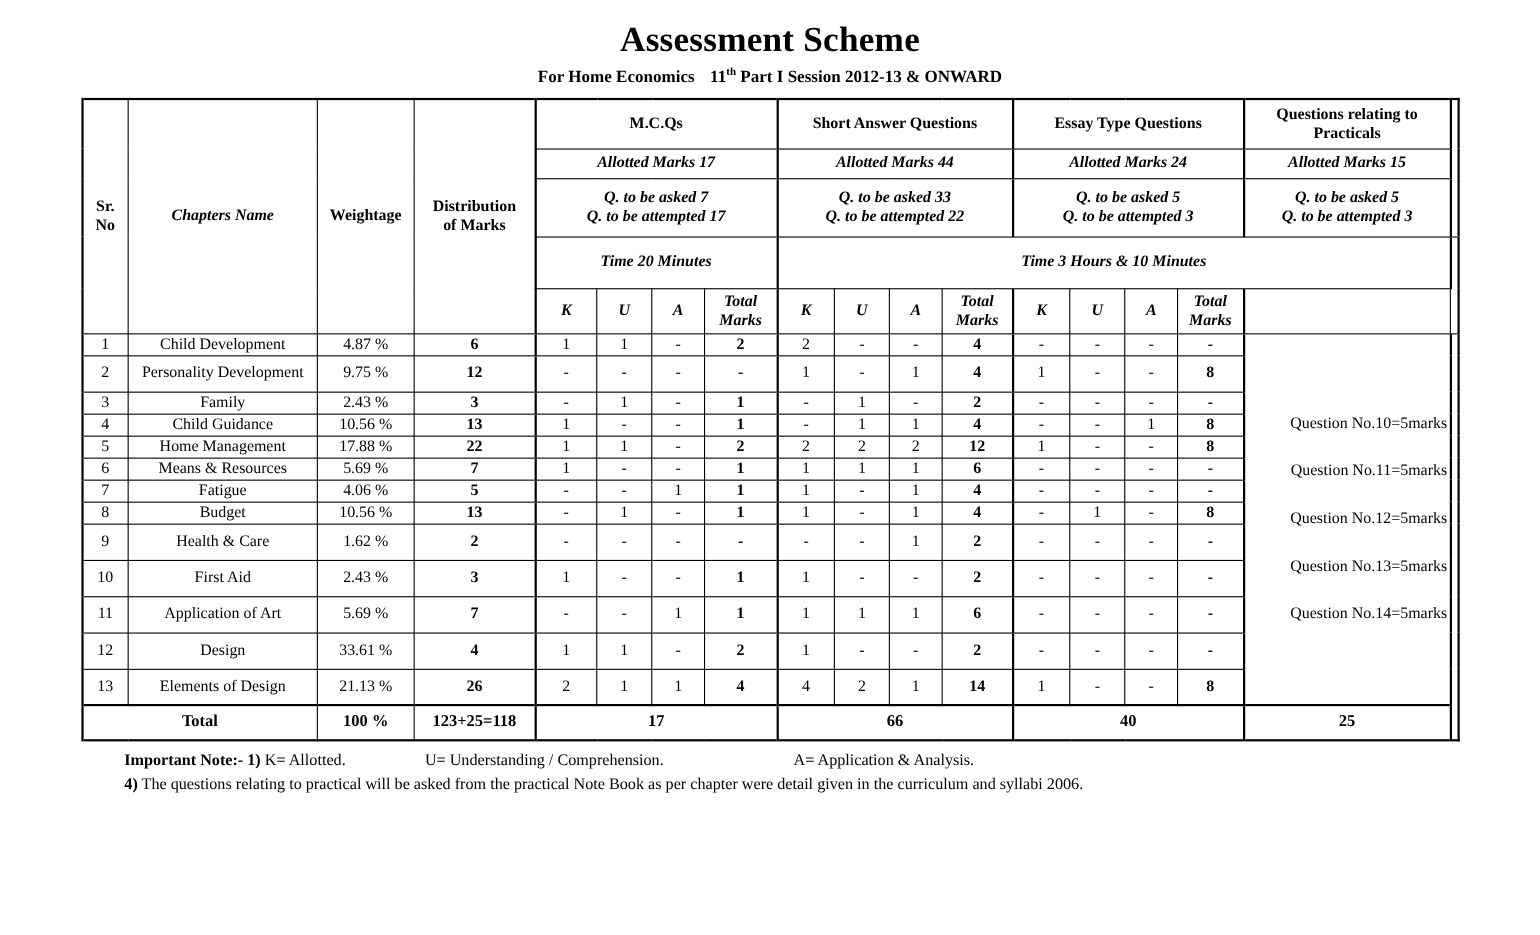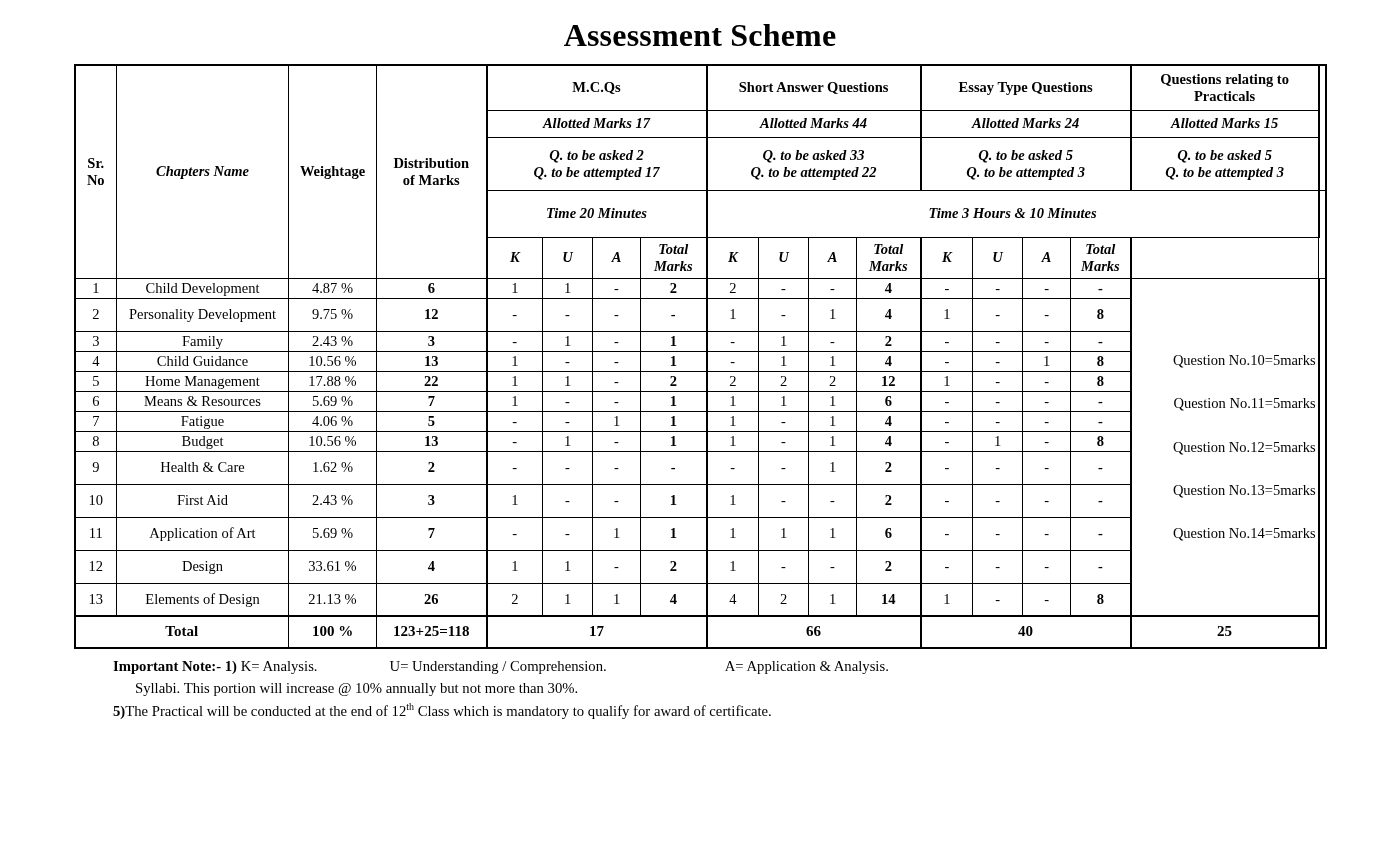--- a/index.html
+++ b/index.html
@@ -147,20 +147,24 @@
   .tabgap1 { display: inline-block; width: 72px; }
   .tabgap2 { display: inline-block; width: 118px; }
 </style>
 </head>
 <body>
 
 <div class="page">
 
   <div class="title-block">
     <div class="doc-title">Assessment Scheme</div>
+    <div class="subtitle-1">
+      <span>For  Home Economics</span><span class="gapsm"></span><span>11</span><span class="sup">th</span>
+      <span>Part I Session 2012-13 &amp; ONWARD</span>
+    </div>
   </div>
 
   <div class="table-wrap">
     <table class="scheme">
       <colgroup>
         <col style="width:42px">
         <col style="width:172px">
         <col style="width:88px">
         <col style="width:110px">
         <col style="width:56px">
@@ -201,21 +205,21 @@
 
       <tr>
         <td class="h-ital br" colspan="4" style="height:26px">Allotted Marks  17</td>
         <td class="h-ital br" colspan="4">Allotted Marks 44</td>
         <td class="h-ital br" colspan="4">Allotted Marks 24</td>
         <td class="h-ital br">Allotted Marks 15</td>
       </tr>
 
       <tr>
         <td class="h-ital-lg br" colspan="4" style="height:52px">
-          <div class="q-line">Q. to be asked 2</div>
+          <div class="q-line">Q. to be asked 7</div>
           <div class="q-line">Q. to be attempted 17</div>
         </td>
         <td class="h-ital-lg br" colspan="4">
           <div class="q-line">Q. to be asked     33</div>
           <div class="q-line">Q. to be attempted  22</div>
         </td>
         <td class="h-ital-lg br" colspan="4">
           <div class="q-line">Q. to be asked 5</div>
           <div class="q-line">Q. to be attempted 3</div>
         </td>
@@ -513,24 +517,22 @@
         <td class="bt br">25</td>
       </tr>
     </tbody>
       </table>
   </div>
 
   <div class="notes">
     <div class="note-line">
       <span class="n-bold">Important Note:-</span>
       <span class="note-num">1)</span>
-      <span>K= Analysis.</span><span class="tabgap1"></span><span>U= Understanding / Comprehension.</span><span class="tabgap2"></span><span>A= Application &amp; Analysis.</span>
-    </div>
-    <div class="note-line note-indent">
-      <span>Syllabi. This portion will increase @ 10% annually but not more than 30%.</span>
+      <span>K= Allotted.</span><span class="tabgap1"></span><span>U= Understanding / Comprehension.</span><span class="tabgap2"></span><span>A= Application &amp; Analysis.</span>
     </div>
     <div class="note-line">
-      <span class="note-num">5)</span><span>The Practical will be conducted at the end of 12</span><span class="sup">th</span><span> Class which is mandatory to qualify for award of certificate.</span>
+      <span class="note-num">4)</span>
+      <span>The questions relating to practical will be asked from the practical Note Book as per chapter were detail given in the curriculum and syllabi 2006.</span>
     </div>
 
   </div>
 
 </div>
 
 </body></html>

